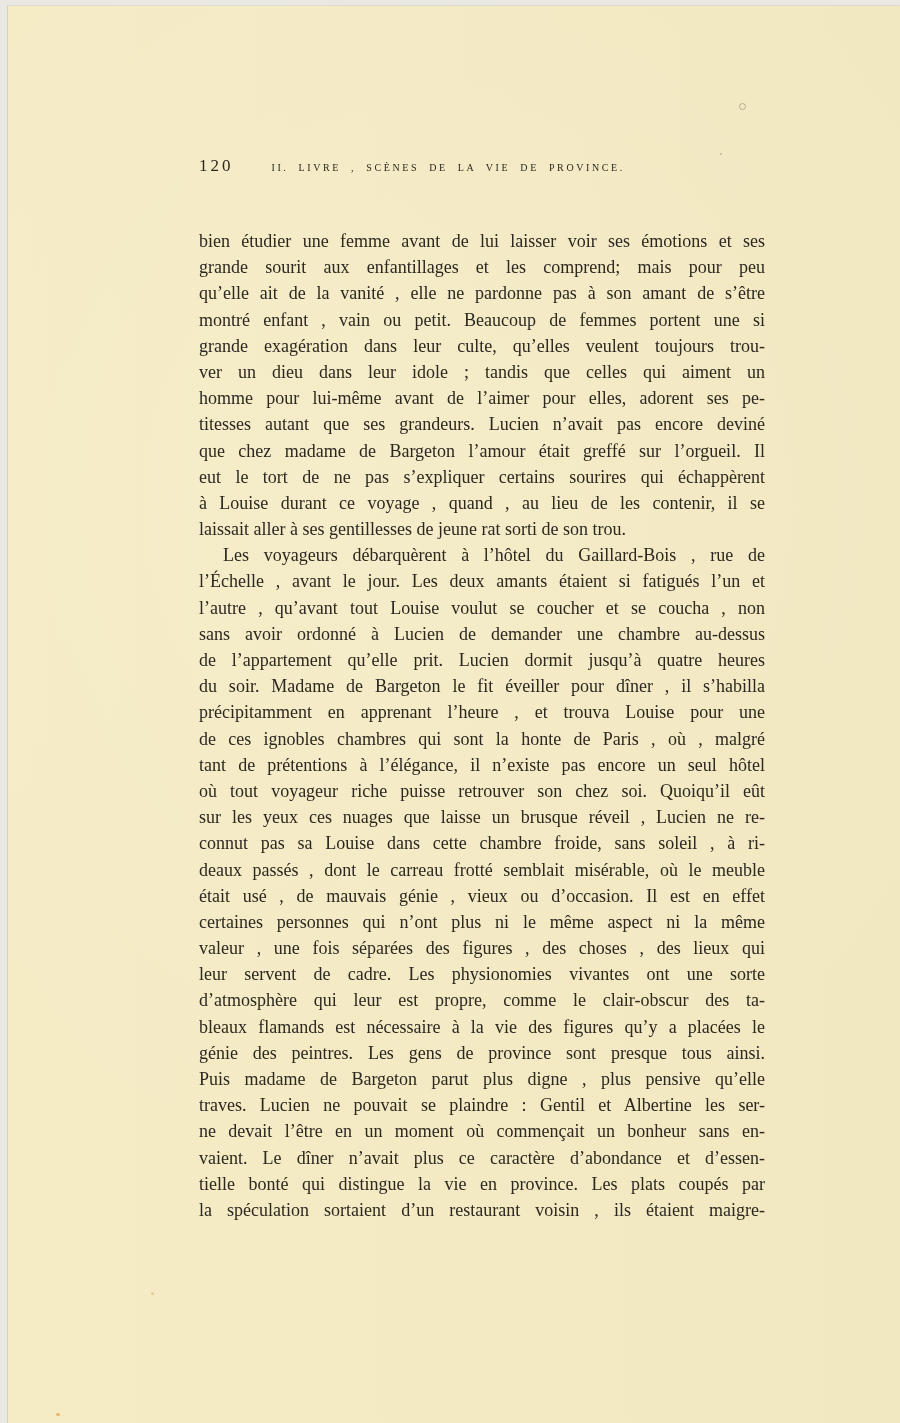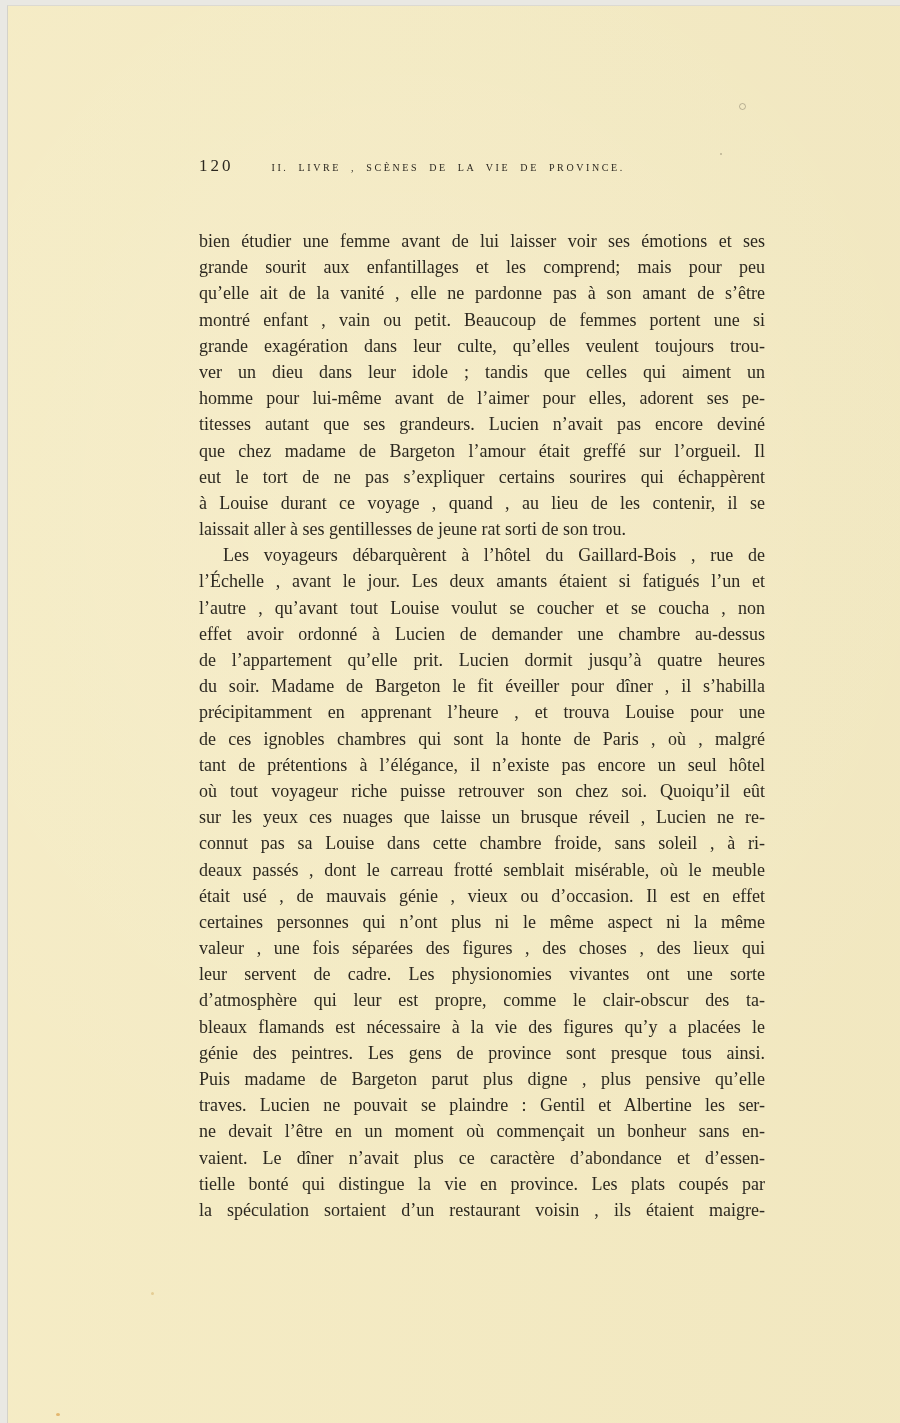--- a/index.html
+++ b/index.html
@@ -124,21 +124,21 @@
         <div class="line">ver un dieu dans leur idole ; tandis que celles qui aiment un</div>
         <div class="line">homme pour lui-même avant de l’aimer pour elles, adorent ses pe-</div>
         <div class="line">titesses autant que ses grandeurs. Lucien n’avait pas encore deviné</div>
         <div class="line">que chez madame de Bargeton l’amour était greffé sur l’orgueil. Il</div>
         <div class="line">eut le tort de ne pas s’expliquer certains sourires qui échappèrent</div>
         <div class="line">à Louise durant ce voyage , quand , au lieu de les contenir, il se</div>
         <div class="line para-end">laissait aller à ses gentillesses de jeune rat sorti de son trou.</div>
         <div class="line indent">Les voyageurs débarquèrent à l’hôtel du Gaillard-Bois , rue de</div>
         <div class="line">l’Échelle , avant le jour. Les deux amants étaient si fatigués l’un et</div>
         <div class="line">l’autre , qu’avant tout Louise voulut se coucher et se coucha , non</div>
-        <div class="line">effet avoir ordonné à Lucien de demander une chambre au-dessus</div>
+        <div class="line">sans avoir ordonné à Lucien de demander une chambre au-dessus</div>
         <div class="line">de l’appartement qu’elle prit. Lucien dormit jusqu’à quatre heures</div>
         <div class="line">du soir. Madame de Bargeton le fit éveiller pour dîner , il s’habilla</div>
         <div class="line">précipitamment en apprenant l’heure , et trouva Louise pour une</div>
         <div class="line">de ces ignobles chambres qui sont la honte de Paris , où , malgré</div>
         <div class="line">tant de prétentions à l’élégance, il n’existe pas encore un seul hôtel</div>
         <div class="line">où tout voyageur riche puisse retrouver son chez soi. Quoiqu’il eût</div>
         <div class="line">sur les yeux ces nuages que laisse un brusque réveil , Lucien ne re-</div>
         <div class="line">connut pas sa Louise dans cette chambre froide, sans soleil , à ri-</div>
         <div class="line">deaux passés , dont le carreau frotté semblait misérable, où le meuble</div>
         <div class="line">était usé , de mauvais génie , vieux ou d’occasion. Il est en effet</div>

